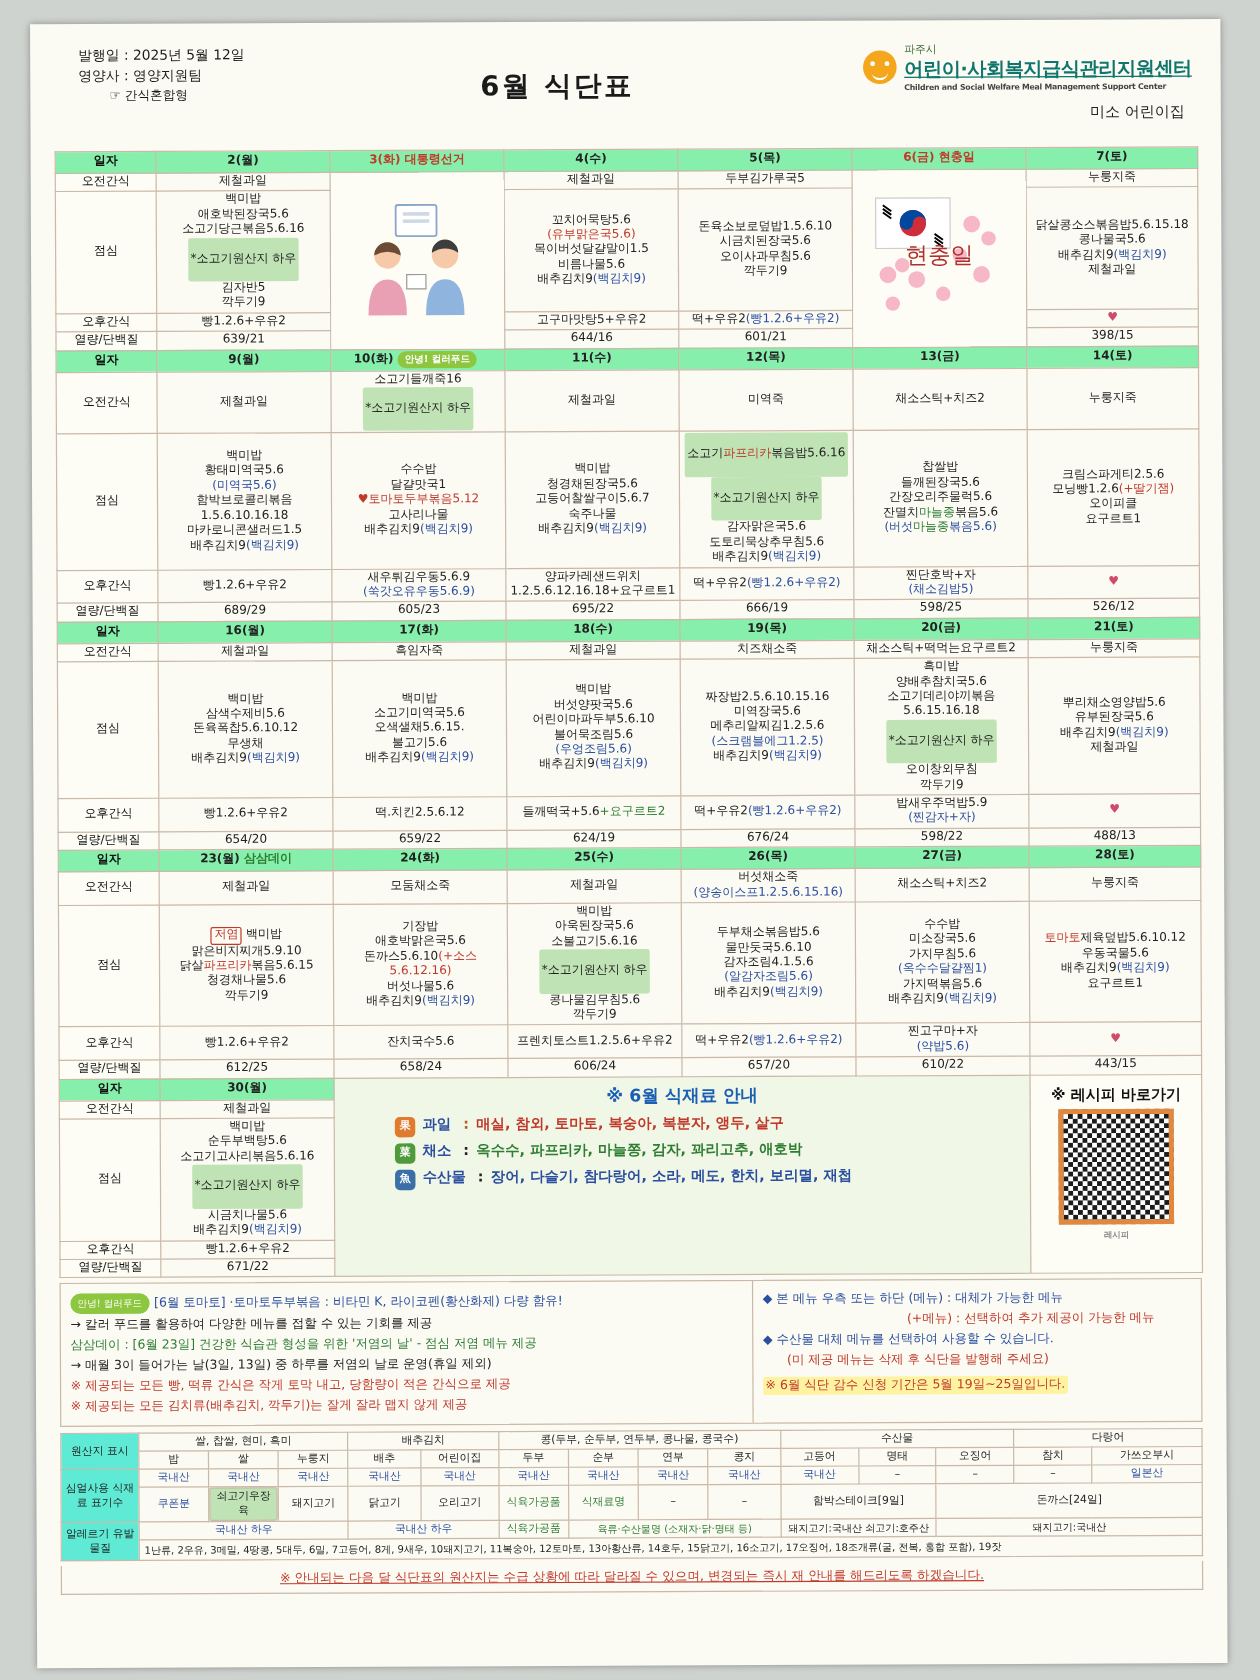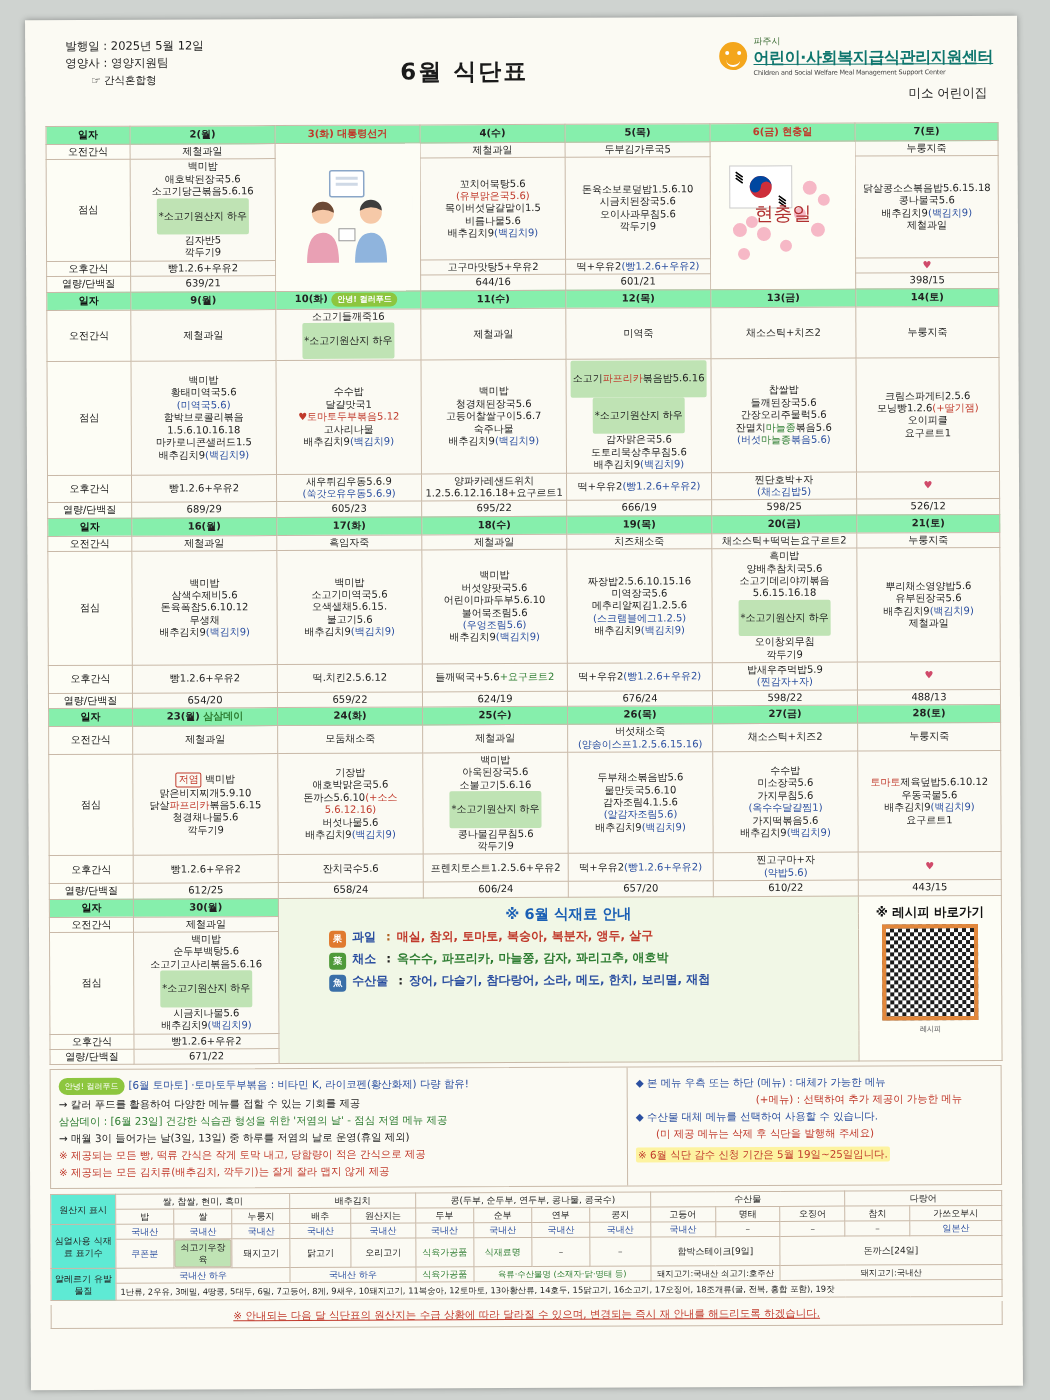--- a/index.html
+++ b/index.html
@@ -40,21 +40,21 @@
   .logo-mark:before{
     content:"";position:absolute;left:6px;top:9px;width:4px;height:4px;border-radius:50%;background:#fff;
     box-shadow:12px 0 0 #fff;
   }
   .logo-mark:after{
     content:"";position:absolute;left:7px;top:16px;width:14px;height:7px;
     border-bottom:2px solid #fff;border-radius:0 0 9px 9px;
   }
   .logo-txt-sm{font-size:9px;color:#3a6b33;}
   .logo-txt-lg{font-size:16px;font-weight:bold;color:#0f766e;letter-spacing:-.4px;text-decoration:underline;}
-  .logo-txt-en{font-size:6.5px;color:#444;letter-spacing:-.2px;}
+  .logo-txt-en{font-size:6.5px;color:#444;letter-spacing:-.2px;font-weight:bold;}
   .center-name{margin-top:9px;text-align:right;font-size:12.5px;color:#222;padding-right:6px;}
 
   
   table.menu{border-collapse:collapse;width:952px;table-layout:fixed;}
   table.menu td{
     border:1px solid #c9b9a8;
     vertical-align:middle;
     text-align:center;
     padding:1px 2px;
     line-height:12.4px;
@@ -476,21 +476,21 @@
       <td colspan="2">배추김치</td>
       <td colspan="4">콩(두부, 순두부, 연두부, 콩나물, 콩국수)</td>
       <td colspan="3">수산물</td>
       <td colspan="2">다랑어</td>
     </tr>
     <tr>
       <td>밥</td>
       <td>쌀</td>
       <td>누룽지</td>
       <td>배추</td>
-      <td>원산지는</td>
+      <td>어린이집</td>
       <td>두부</td>
       <td>순부</td>
       <td>연부</td>
       <td>콩지</td>
       <td>고등어</td>
       <td>명태</td>
       <td>오징어</td>
       <td>참치</td>
       <td>가쓰오부시</td>
     </tr>

